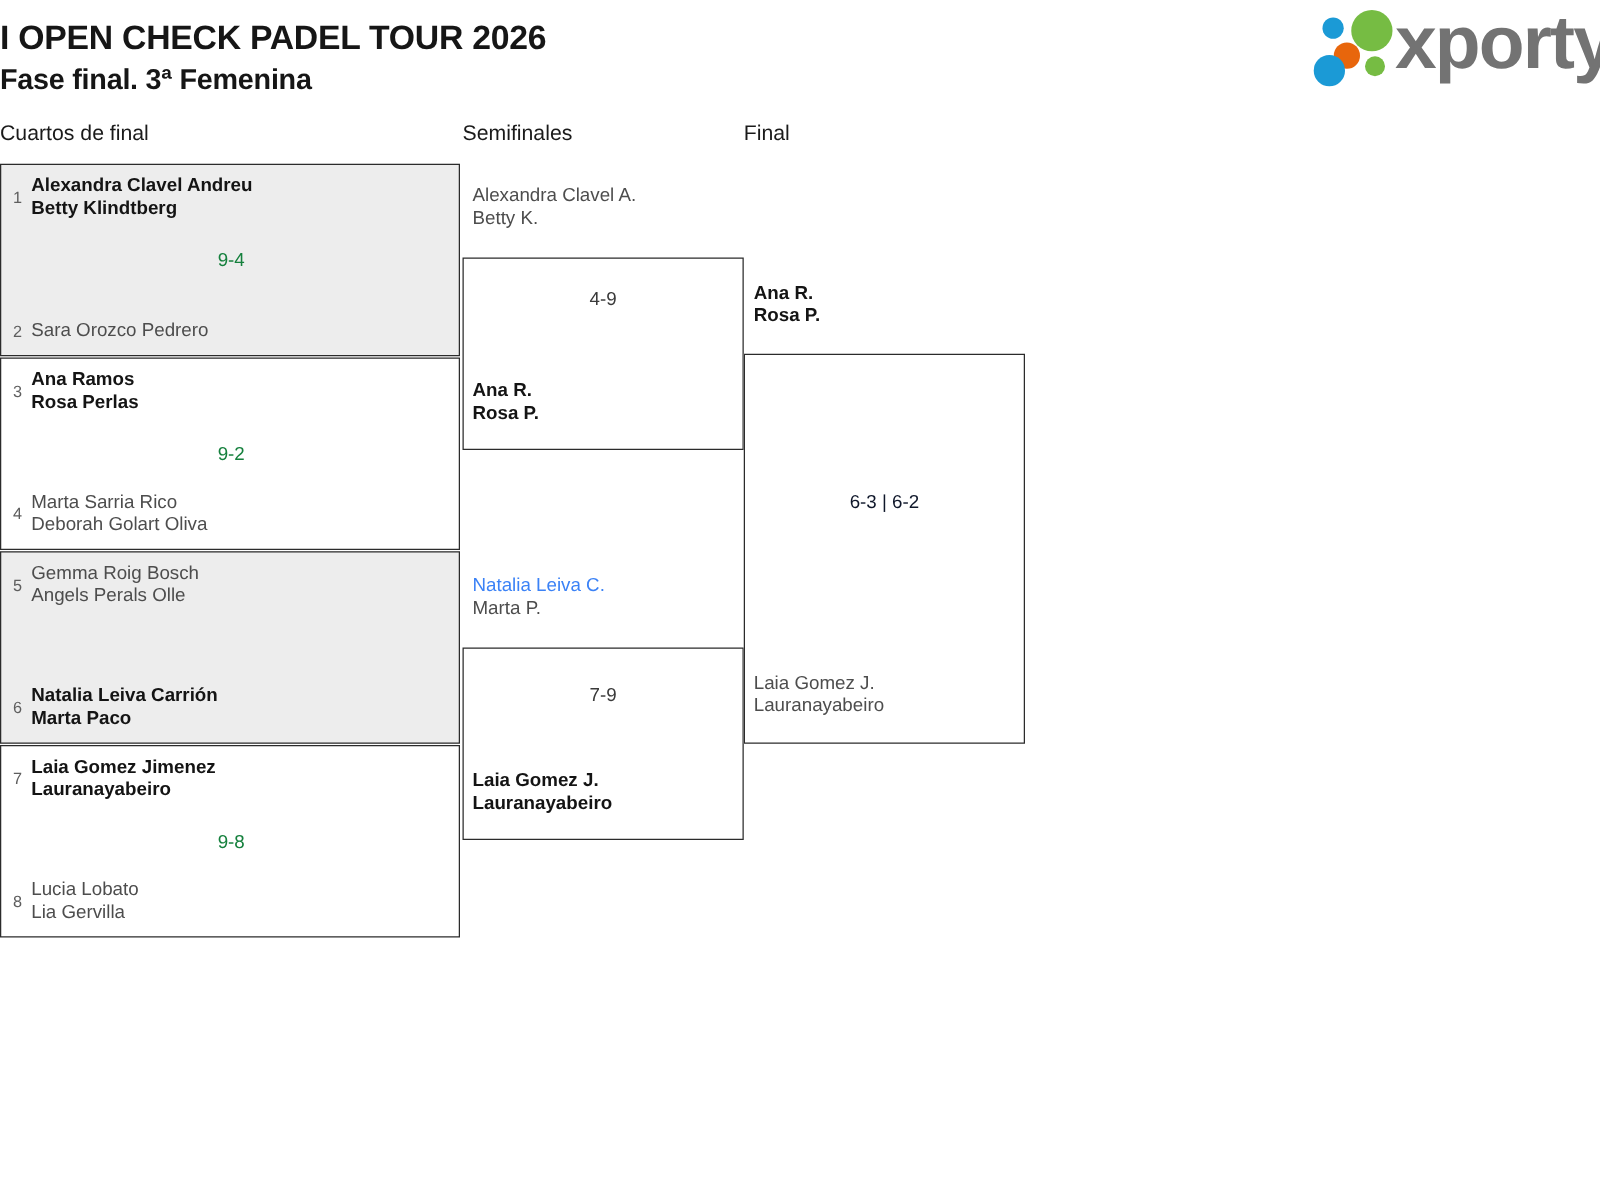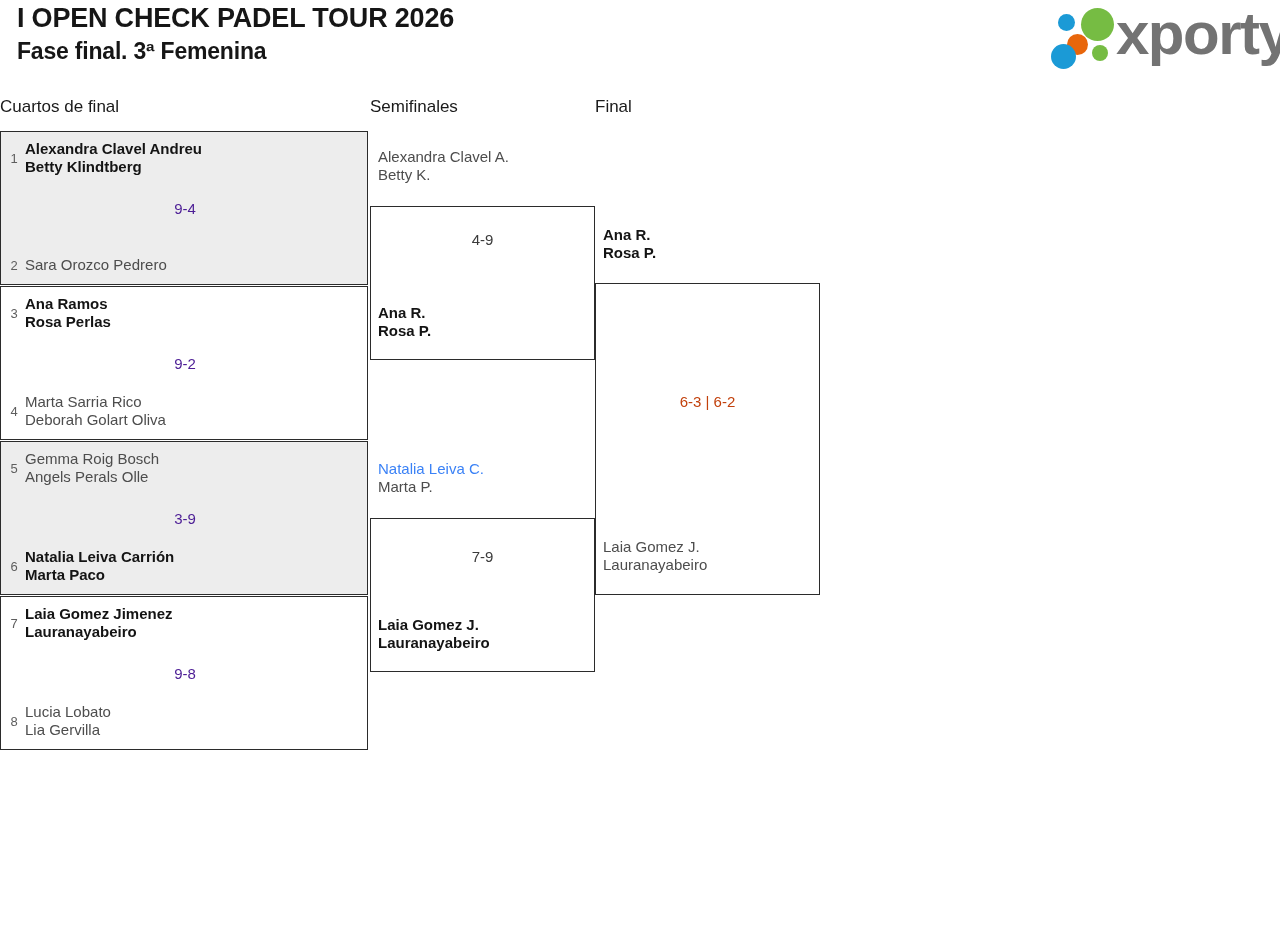--- a/index.html
+++ b/index.html
@@ -18,23 +18,22 @@
 
   
   #header {
     position: absolute;
     left: 0; top: 0;
     width: 1280px;
     height: 90px;
   }
   #title-block {
     position: absolute;
-    left: 0; top: 2px;
+    left: 0; top: 14px;
     width: 900px;
-    padding-left: 17px;
   }
   .title-line1 {
     font-size: 27px;
     font-weight: bold;
     line-height: 33px;
     letter-spacing: -0.2px;
     color: #161616;
     white-space: nowrap;
   }
   .title-line2 {
@@ -130,21 +129,21 @@
   }
   .winner .pname { font-weight: bold; color: #141414; }
   .loser  .pname { font-weight: normal; color: #4d4d4d; }
 
   .qf-score {
     position: absolute;
     left: 0; width: 368px;
     top: 68px;
     text-align: center;
     font-size: 15px;
-    color: #4c1d95;
+    color: #15803d;
   }
 
   
   .sf-box {
     position: absolute;
     left: 370px;
     width: 225px;
     border: 1px solid #2b2b2b;
     box-sizing: border-box;
     background: #ffffff;
@@ -182,21 +181,21 @@
     left: 595px;
     width: 225px;
     padding-left: 8px;
     box-sizing: border-box;
   }
   .f-score {
     position: absolute;
     left: 595px; width: 225px;
     text-align: center;
     font-size: 15px;
-    color: #c2410c;
+    color: #0f172a;
   }
 </style>
 </head>
 <body>
 
 <div id="header">
 
   <div id="title-block">
     <div class="title-line1">I OPEN CHECK PADEL TOUR 2026</div>
     <div class="title-line2">Fase final. 3ª Femenina</div>
@@ -257,21 +256,20 @@
   </div>
 
   <div class="qf-block qf-shaded" style="top:441px;">
     <div class="qf-top">
       <div class="team-row loser">
         <span class="seed">5</span>
         <div class="pname">Gemma Roig Bosch</div>
         <div class="pname">Angels Perals Olle</div>
       </div>
     </div>
-    <div class="qf-score">3-9</div>
     <div class="qf-bottom">
       <div class="team-row winner">
         <span class="seed">6</span>
         <div class="pname">Natalia Leiva Carrión</div>
         <div class="pname">Marta Paco</div>
       </div>
     </div>
   </div>
 
   <div class="qf-block qf-plain" style="top:596px;">

